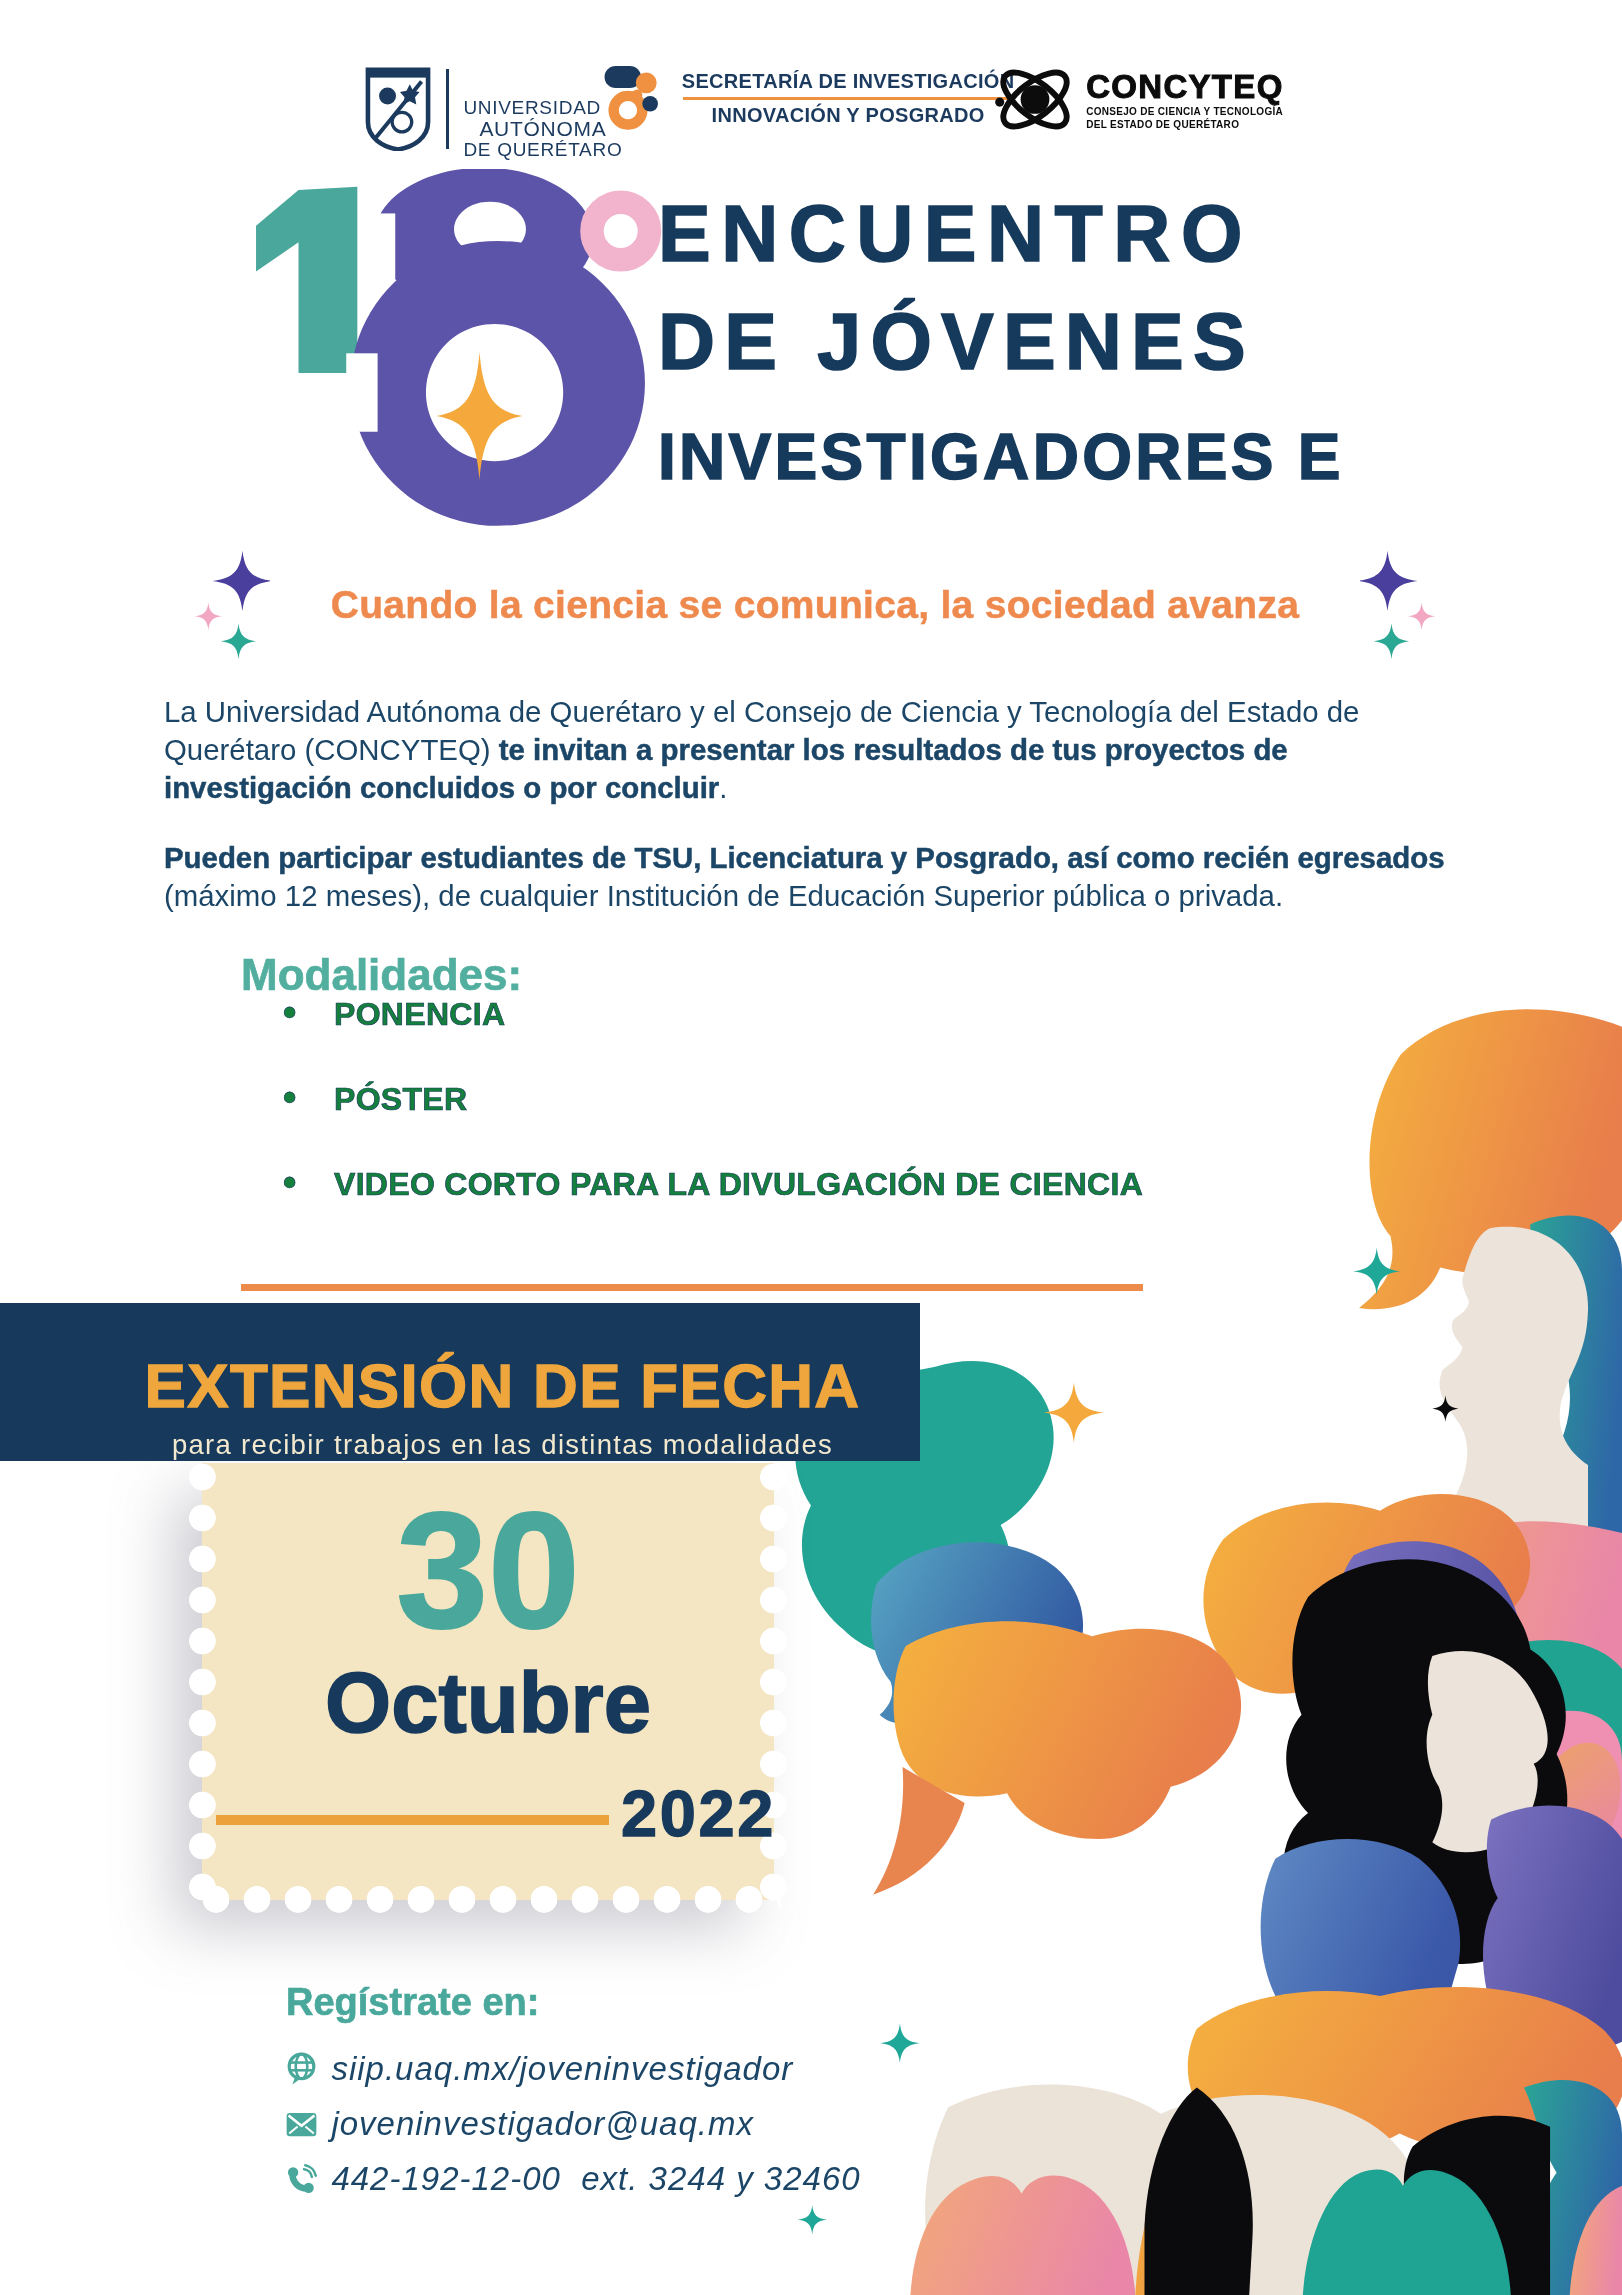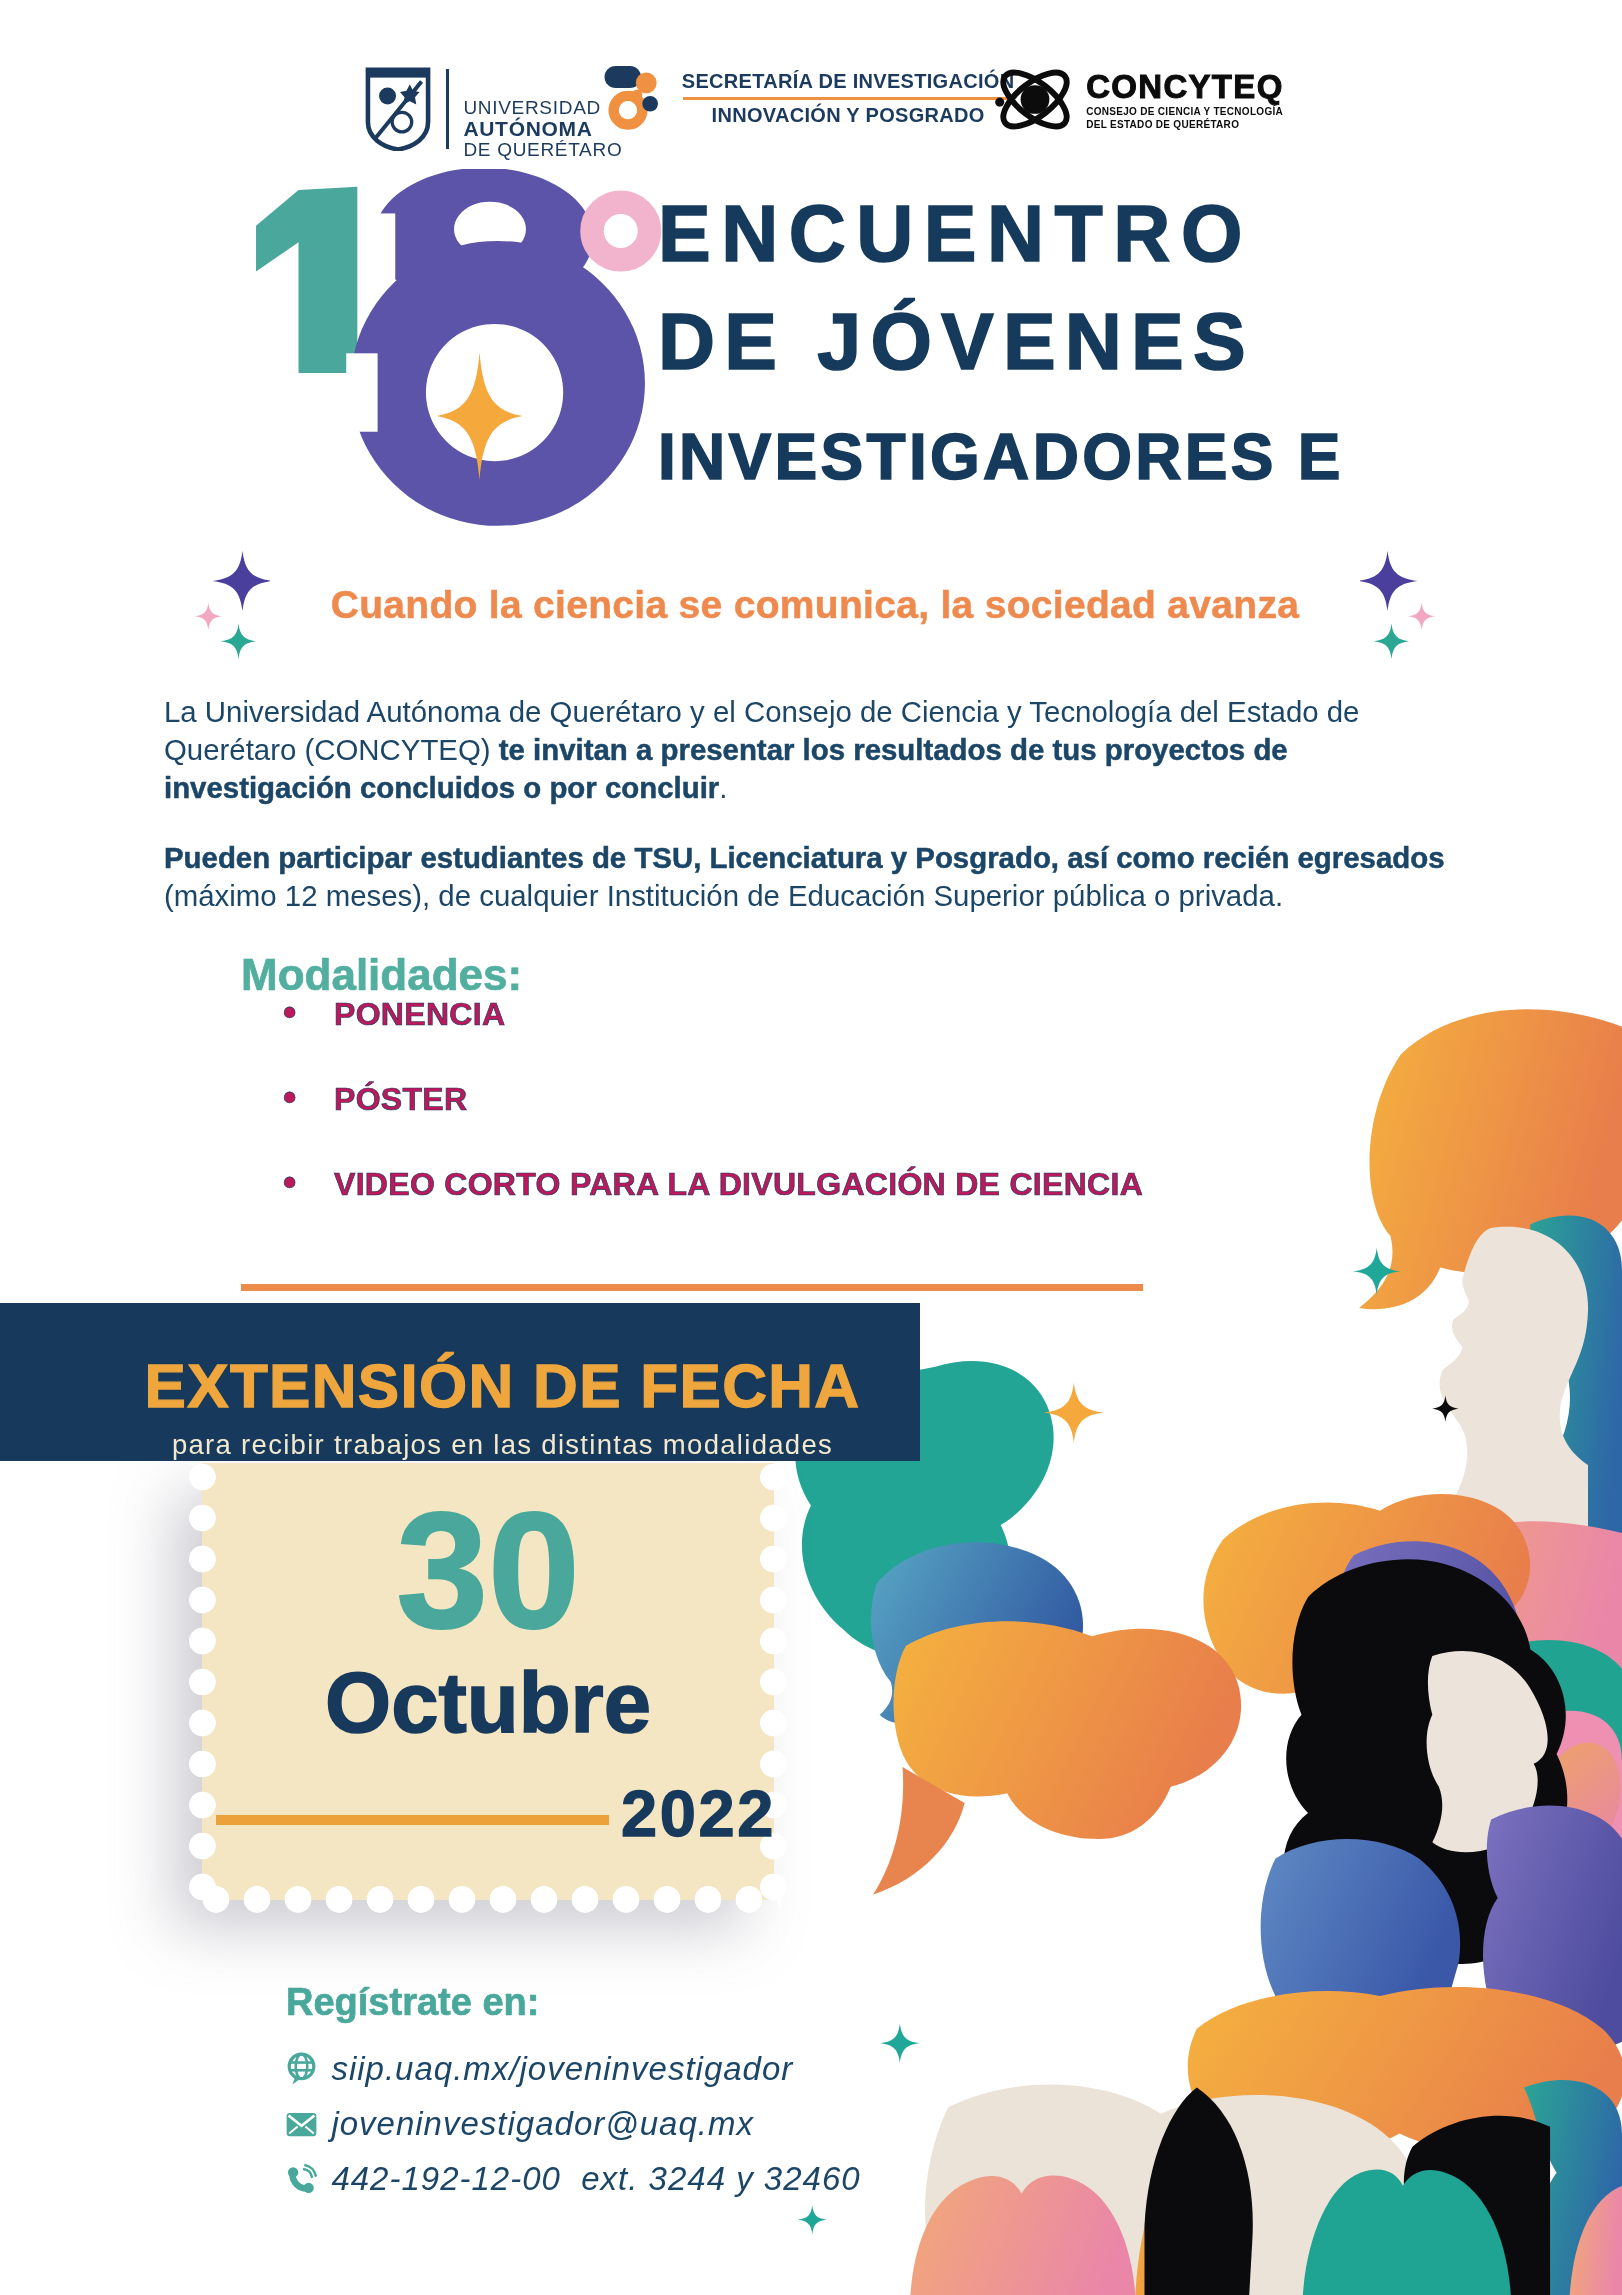--- a/index.html
+++ b/index.html
@@ -6,21 +6,21 @@
   #poster{position:relative;width:1623px;height:2295px;background:#ffffff;overflow:hidden;
           font-family:"Liberation Sans", sans-serif;color:#16395C;}
   .abs{position:absolute;}
   .sr{position:absolute;width:0.7px;height:0.7px;overflow:hidden;clip-path:inset(50%);}
 
   
   .logo-row{position:absolute;left:0;top:58px;width:1623px;height:92px;}
   .uaq{position:absolute;left:364px;top:0;display:flex;align-items:center;gap:14.4px;}
   .uaq-text{line-height:1.04;color:#1B3A5E;margin-top:40px;}
   .uaq-text .l1,.uaq-text .l3{font-size:19px;letter-spacing:0.7px;font-weight:400;}
-  .uaq-text .l2{font-size:21px;font-weight:bold;letter-spacing:0.7px;}
+  .uaq-text .l2{font-size:21px;font-weight:normal;letter-spacing:0.7px;text-align:center;}
   .vline{width:2.6px;height:80px;background:#1B3A5E;}
   .siip{position:absolute;left:599px;top:3.9px;display:flex;align-items:center;gap:11.8px;}
   .siip-text{color:#1B3A5E;text-align:center;}
   .siip1{font-size:20px;font-weight:bold;letter-spacing:0.3px;}
   .siip-underline{height:3.3px;background:#EF9140;margin:3.9px 1.3px;}
   .siip2{font-size:20px;font-weight:bold;letter-spacing:0.3px;}
   .concyteq{position:absolute;left:993px;top:1.3px;display:flex;align-items:center;gap:9.2px;color:#0c0c0c;}
   .cq-name{font-size:33px;font-weight:bold;letter-spacing:1.3px;-webkit-text-stroke:1px #0c0c0c;}
   .cq-sub{font-size:10px;font-weight:bold;letter-spacing:0.3px;line-height:1.25;}
 
@@ -38,21 +38,21 @@
 
   
   .intro{position:absolute;left:164px;width:1305px;font-size:29.4px;line-height:38px;color:#1C4667;}
   .intro b{font-weight:bold;-webkit-text-stroke:0.5px #1C4667;}
   .p1{top:664px;} .p2{top:810px;}
 
   
   .modal-heading{position:absolute;left:241px;top:913px;font-size:44px;font-weight:bold;color:#52AF9F;-webkit-text-stroke:0.7px #52AF9F;}
   .modal-list{position:absolute;left:283px;top:996px;list-style:none;margin:0;padding:0;}
   .modal-list li{position:relative;padding-left:51px;margin-bottom:48px;font-size:32px;font-weight:bold;
-                 color:#be185d;letter-spacing:0.3px;-webkit-text-stroke:0.7px #16395C;}
+                 color:#15803d;letter-spacing:0.3px;-webkit-text-stroke:0.7px #16395C;}
   .modal-list li::before{content:"•";position:absolute;left:0;top:-5.2px;font-size:38px;}
   .prizes{position:absolute;left:241px;top:1226px;font-size:39px;font-weight:bold;color:#16395C;-webkit-text-stroke:0.8px #16395C;}
   .prizes-underline{position:absolute;left:241px;top:1284px;width:902px;height:7.2px;background:#ED8C4A;}
 
   
   .banner{position:absolute;left:0;top:1303px;width:920px;height:158px;background:#16395C;z-index:4;
           display:flex;flex-direction:column;justify-content:flex-end;align-items:center;padding-left:85px;box-sizing:border-box;}
   .banner-title{font-size:62px;font-weight:bold;color:#EFA73D;letter-spacing:1.3px;-webkit-text-stroke:1.3px #EFA73D;}
   .banner-sub{font-size:27.5px;color:#F3E9CF;letter-spacing:1.3px;margin-top:7.9px;}
 

